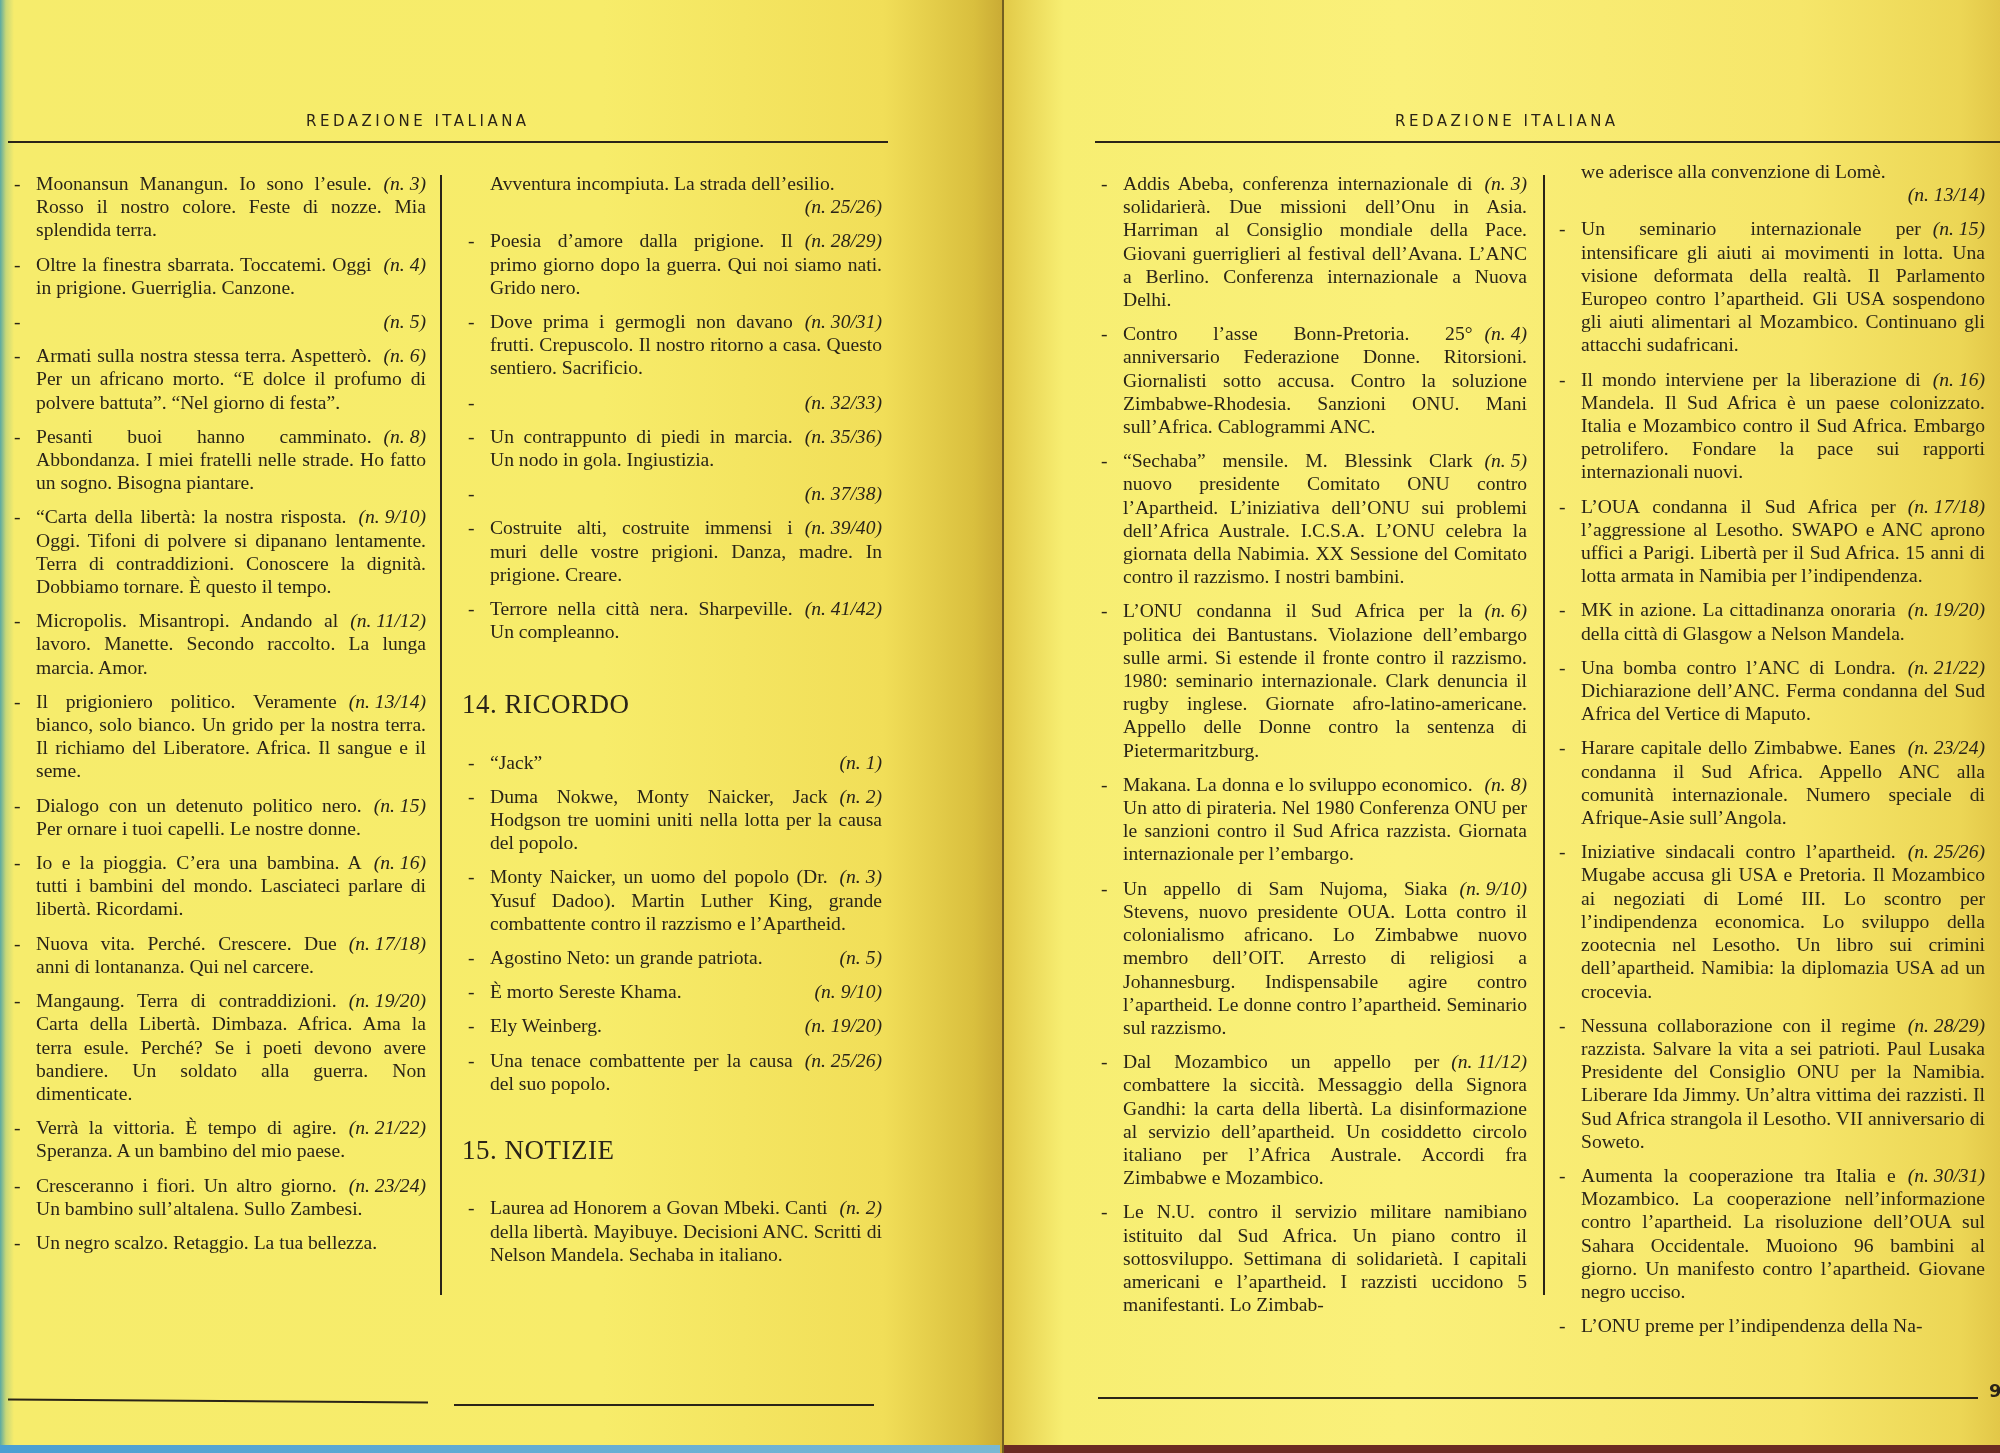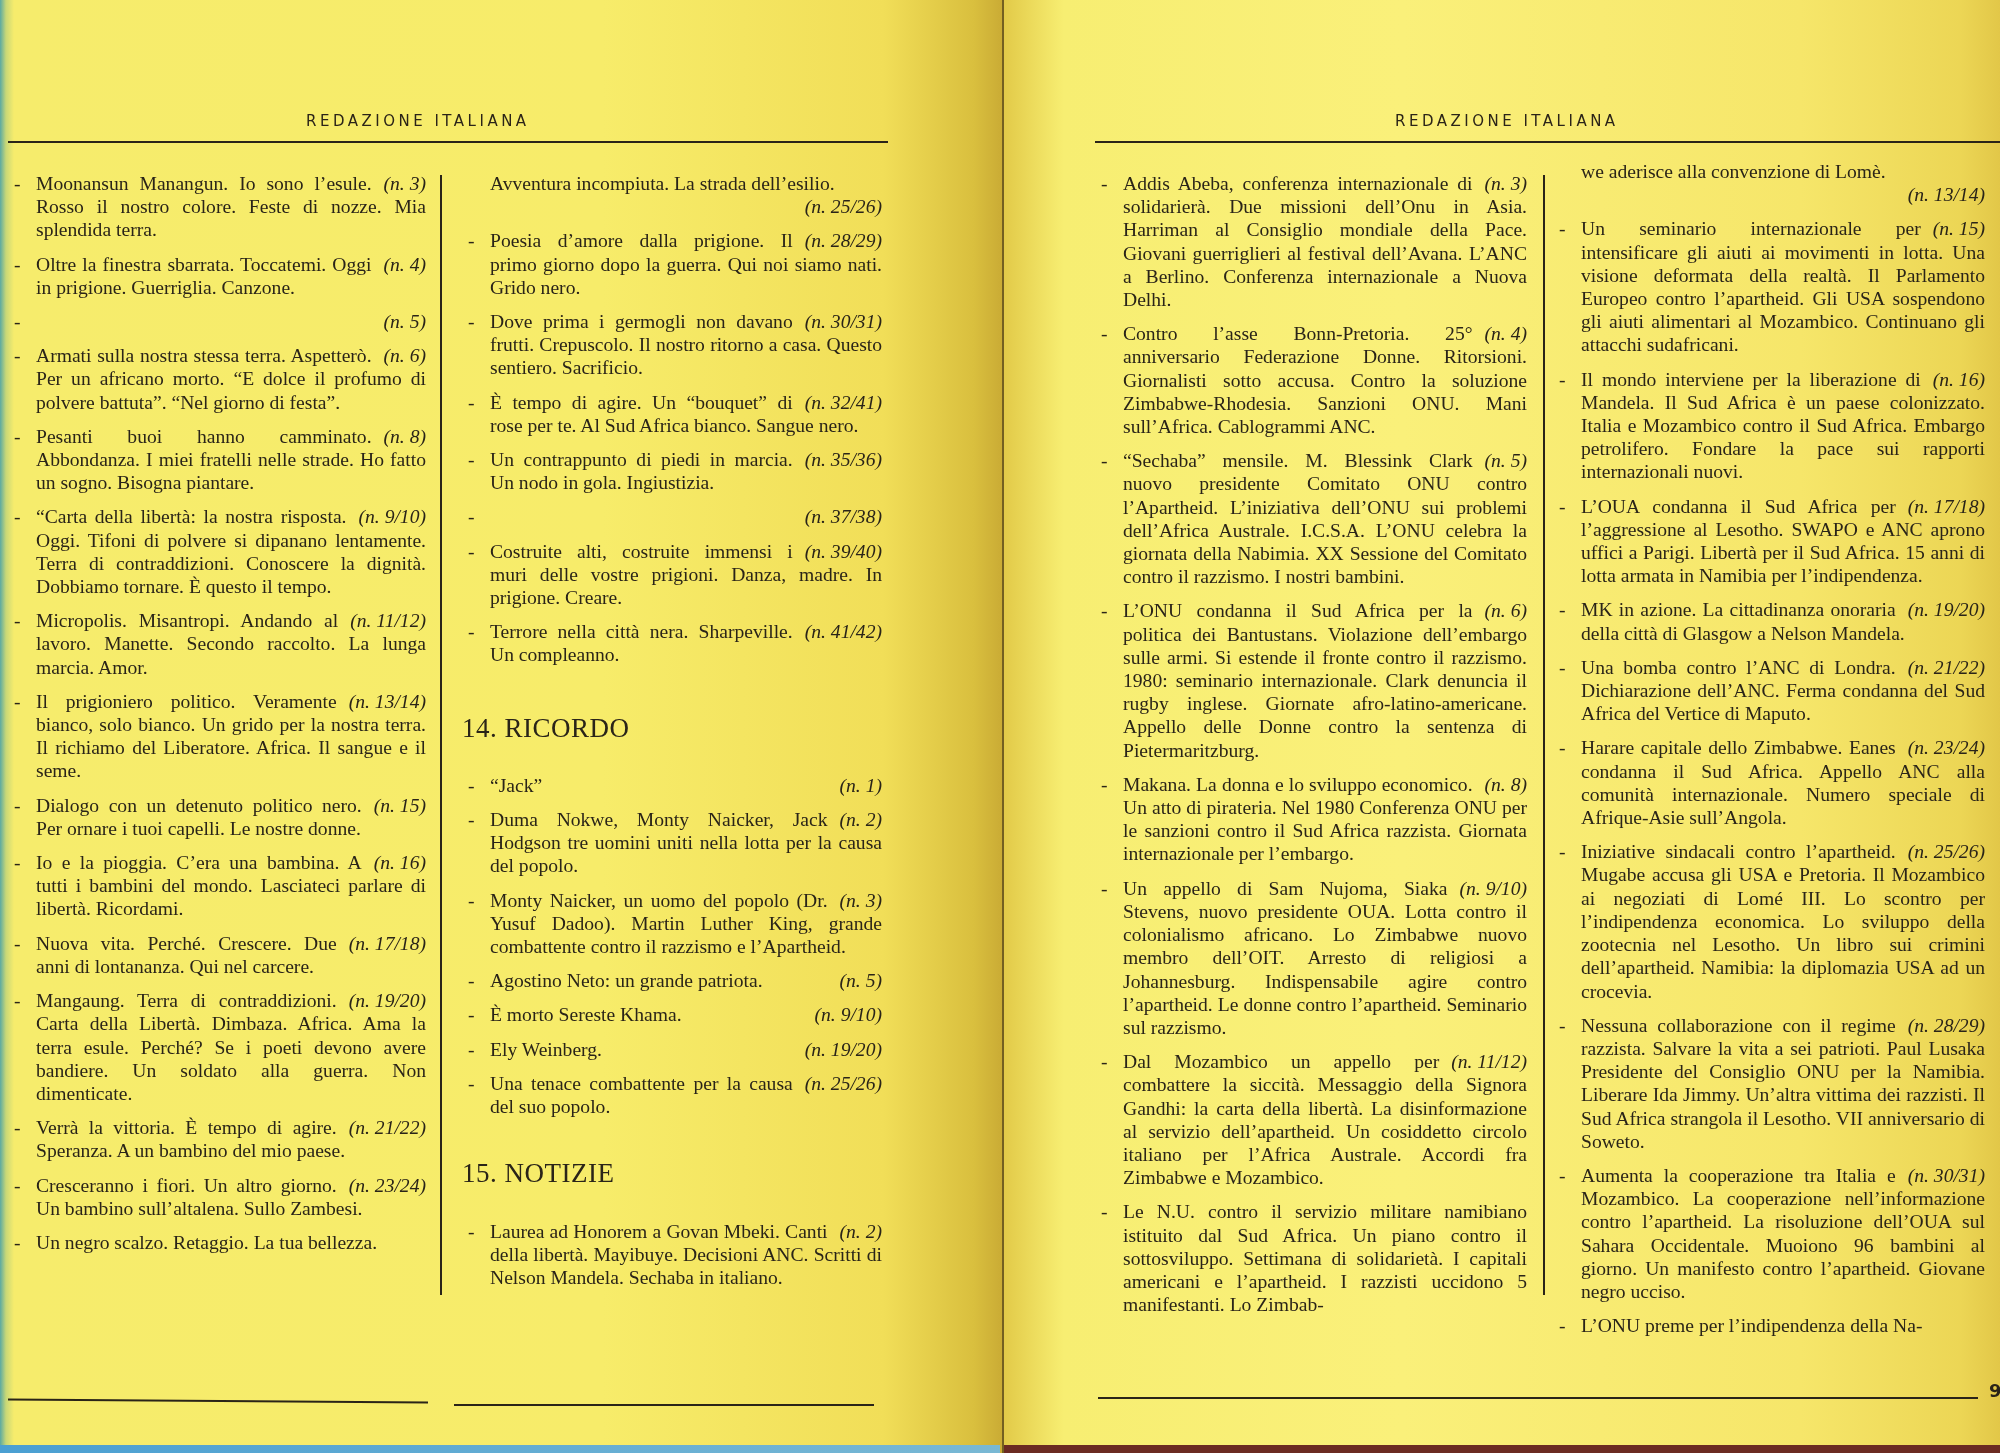--- a/index.html
+++ b/index.html
@@ -78,21 +78,21 @@
     </div>
 
   <div class="col" style="left:462px; top:172px; width:420px;">
     <div class="entry cont">
       <span>Avventura incompiuta. La strada dell’esilio.</span>
       <span class="ref" style="display:block;float:none;text-align:right;">(n. 25/26)</span>
     </div>
     <div id="lp-col2">
         <div class="entry"><span class="dash">-</span><span class="ref">(n. 28/29)</span><span>Poesia d’amore dalla prigione. Il primo giorno dopo la guerra. Qui noi siamo nati. Grido nero.</span></div>
         <div class="entry"><span class="dash">-</span><span class="ref">(n. 30/31)</span><span>Dove prima i germogli non davano frutti. Crepuscolo. Il nostro ritorno a casa. Questo sentiero. Sacrificio.</span></div>
-        <div class="entry"><span class="dash">-</span><span class="ref">(n. 32/41)</span><span>È tempo di agire. Un “bouquet” di rose per te. Al Sud Africa bianco. Sangue nero.</span></div>
+        <div class="entry"><span class="dash">-</span><span class="ref">(n. 32/33)</span></div>
         <div class="entry"><span class="dash">-</span><span class="ref">(n. 35/36)</span><span>Un contrappunto di piedi in marcia. Un nodo in gola. Ingiustizia.</span></div>
         <div class="entry"><span class="dash">-</span><span class="ref">(n. 37/38)</span></div>
         <div class="entry"><span class="dash">-</span><span class="ref">(n. 39/40)</span><span>Costruite alti, costruite immensi i muri delle vostre prigioni. Danza, madre. In prigione. Creare.</span></div>
         <div class="entry"><span class="dash">-</span><span class="ref">(n. 41/42)</span><span>Terrore nella città nera. Sharpeville. Un compleanno.</span></div>
       </div>
     <div class="section-title">14. RICORDO</div>
     <div id="lp-ricordo">
         <div class="entry"><span class="dash">-</span><span class="ref">(n. 1)</span><span>“Jack”</span></div>
         <div class="entry"><span class="dash">-</span><span class="ref">(n. 2)</span><span>Duma Nokwe, Monty Naicker, Jack Hodgson tre uomini uniti nella lotta per la causa del popolo.</span></div>
         <div class="entry"><span class="dash">-</span><span class="ref">(n. 3)</span><span>Monty Naicker, un uomo del popolo (Dr. Yusuf Dadoo). Martin Luther King, grande combattente contro il razzismo e l’Apartheid.</span></div>

